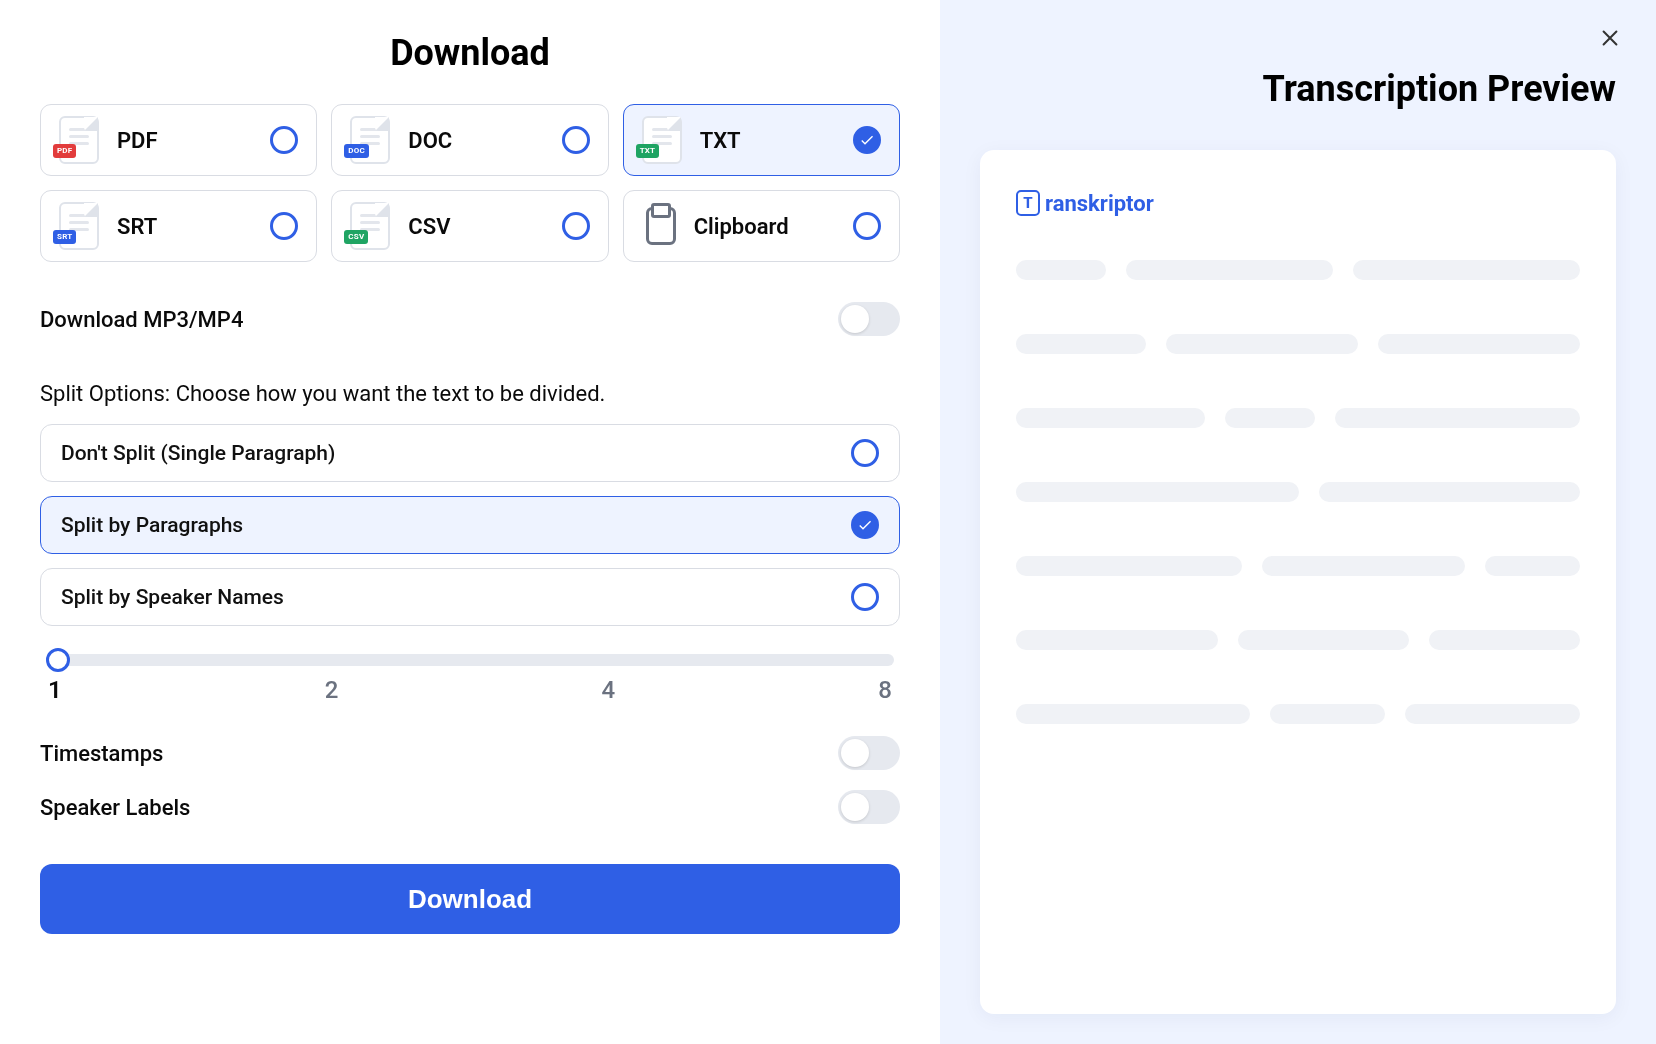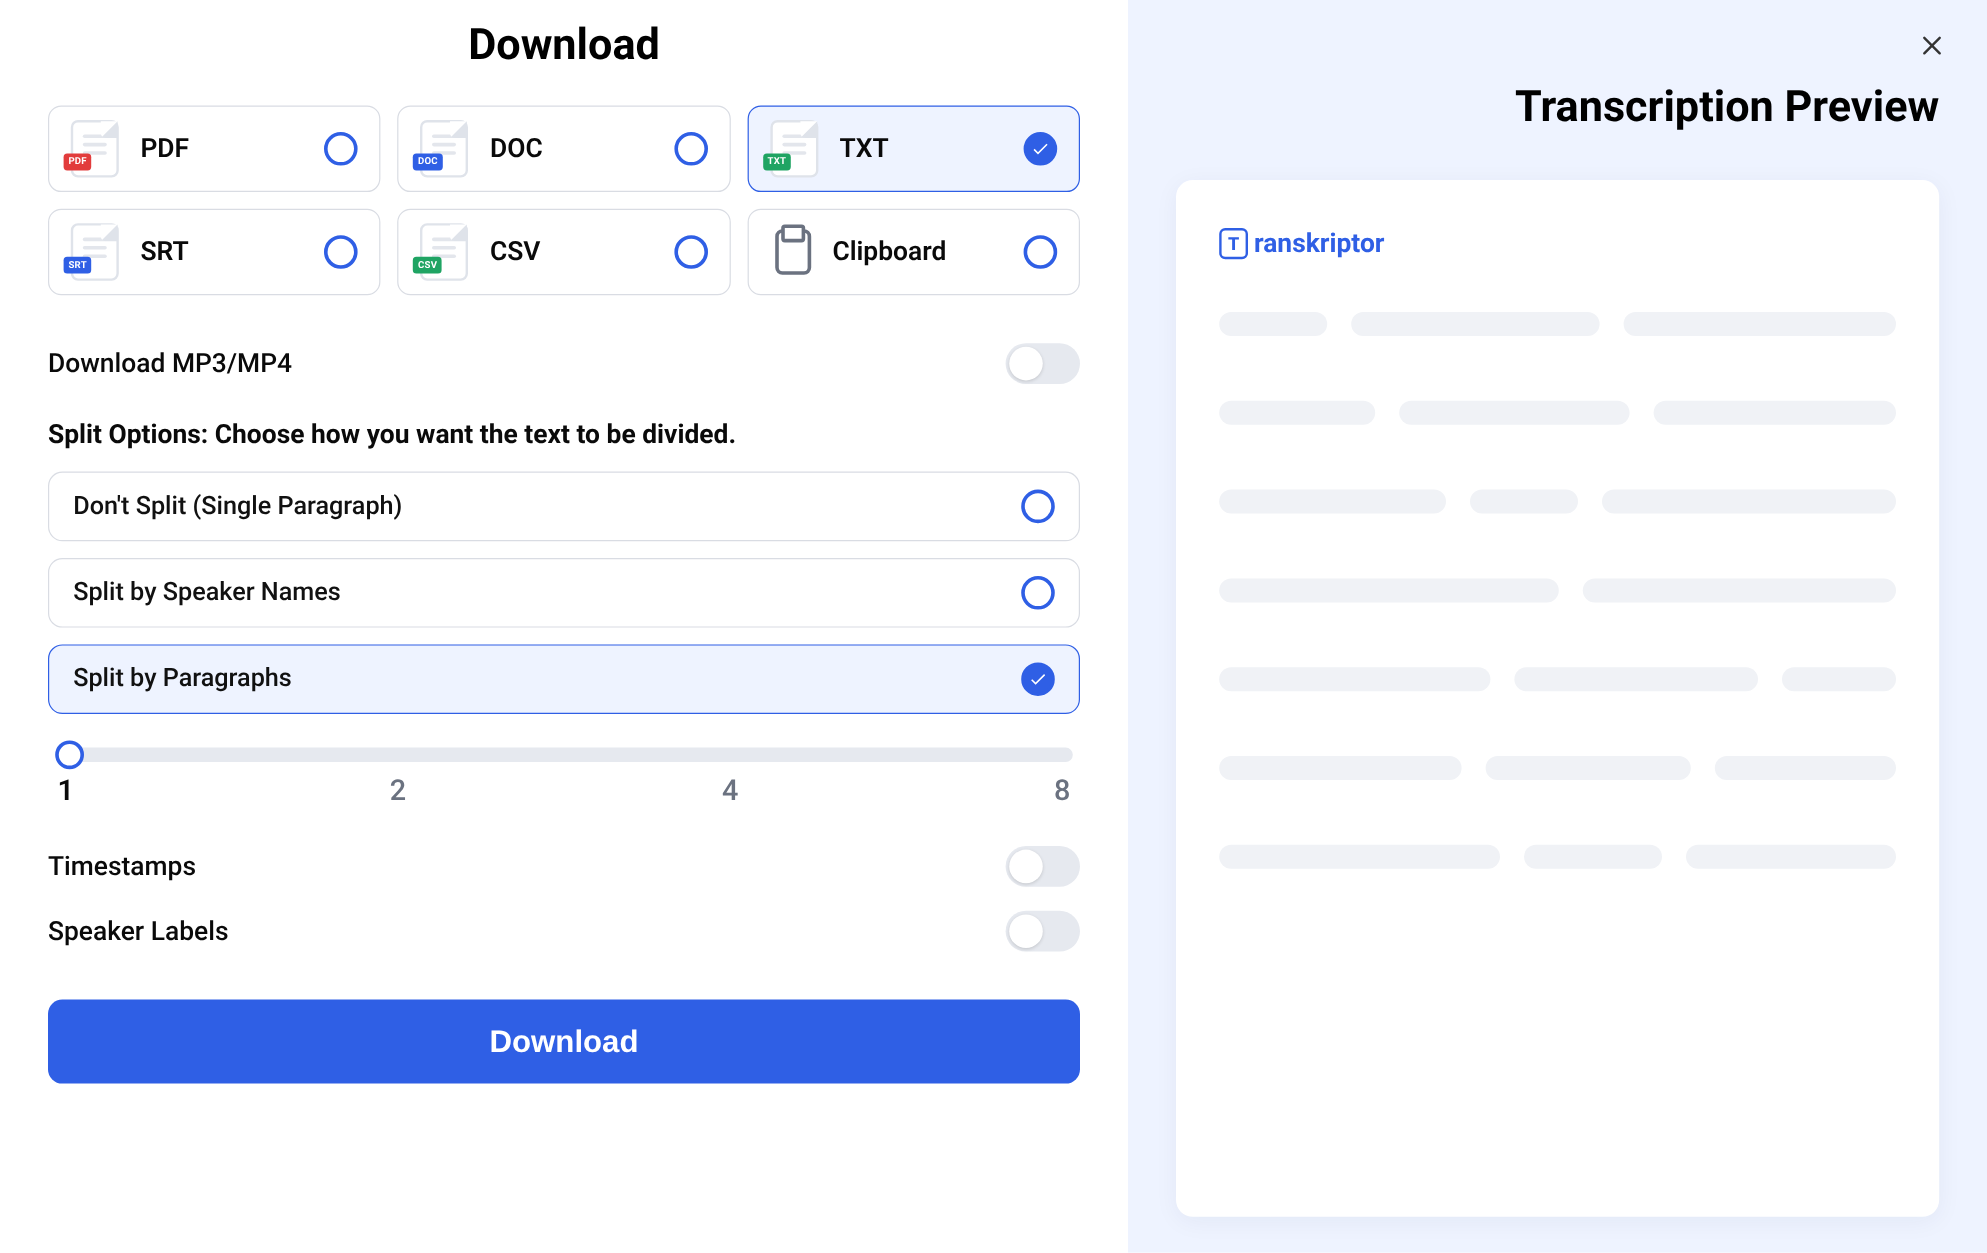--- a/index.html
+++ b/index.html
@@ -10,21 +10,21 @@
     height: 1044px;
     display: flex;
     color: #111;
     position: relative;
     overflow: hidden;
   }
 
   
   .left {
     flex: 0 0 940px;
-    padding: 16px 40px 40px 40px;
+    padding: 32px 40px 40px 40px;
     display: flex;
     flex-direction: column;
   }
   .title {
     font-size: 36px;
     font-weight: 700;
     text-align: center;
     margin-bottom: 30px;
     color: #000;
   }
@@ -163,23 +163,23 @@
     position: absolute;
     top: 3px; left: 3px;
     width: 28px; height: 28px;
     background: #fff;
     border-radius: 50%;
     box-shadow: 0 1px 3px rgba(0,0,0,0.15);
   }
 
   .section-text {
     font-size: 22px;
-    font-weight: 700;
+    font-weight: 400;
     color: #0a0a0a;
-    margin-top: 30px;
+    margin-top: 45px;
     margin-bottom: 18px;
   }
 
   .split-option {
     border: 1.5px solid #d9dce3;
     border-radius: 12px;
     height: 58px;
     display: flex;
     align-items: center;
     justify-content: space-between;
@@ -408,32 +408,32 @@
     <div class="toggle-label">Download MP3/MP4</div>
     <div class="switch"></div>
   </div>
 
   <div class="section-text">Split Options: Choose how you want the text to be divided.</div>
 
   <div class="split-option">
     <div class="split-label">Don't Split (Single Paragraph)</div>
     <div class="radio"></div>
   </div>
-  <div class="split-option">
-    <div class="split-label">Split by Speaker Names</div>
-    <div class="radio"></div>
-  </div>
   <div class="split-option selected">
     <div class="split-label">Split by Paragraphs</div>
     <div class="radio checked">
         <svg viewBox="0 0 24 24">
           <path fill="#fff" d="M9 16.2 4.8 12l-1.4 1.4L9 19 21 7l-1.4-1.4z"></path>
         </svg>
       </div>
   </div>
+  <div class="split-option">
+    <div class="split-label">Split by Speaker Names</div>
+    <div class="radio"></div>
+  </div>
 
   <div class="slider-wrap">
     <div class="slider-track">
       <div class="slider-thumb"></div>
     </div>
     <div class="slider-marks">
       <span class="current">1</span>
       <span>2</span>
       <span>4</span>
       <span>8</span>

